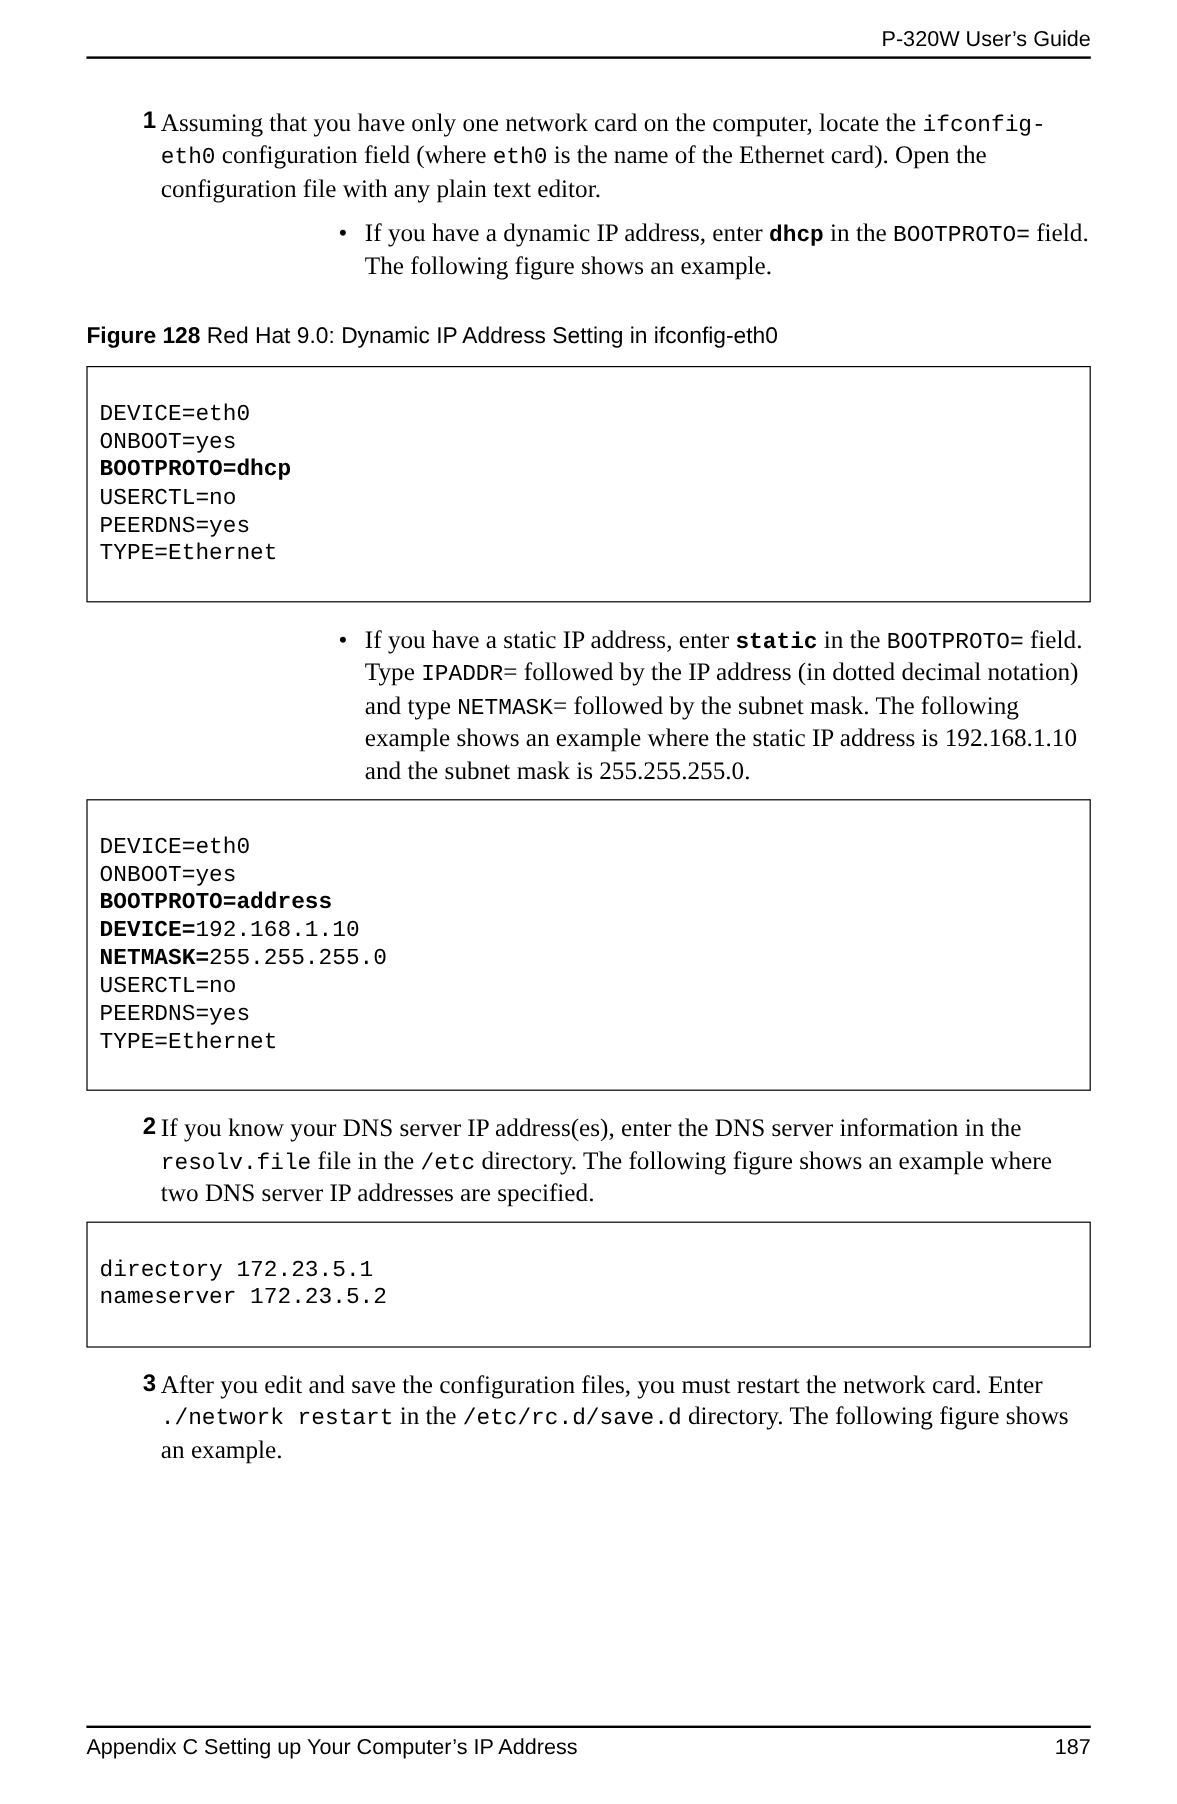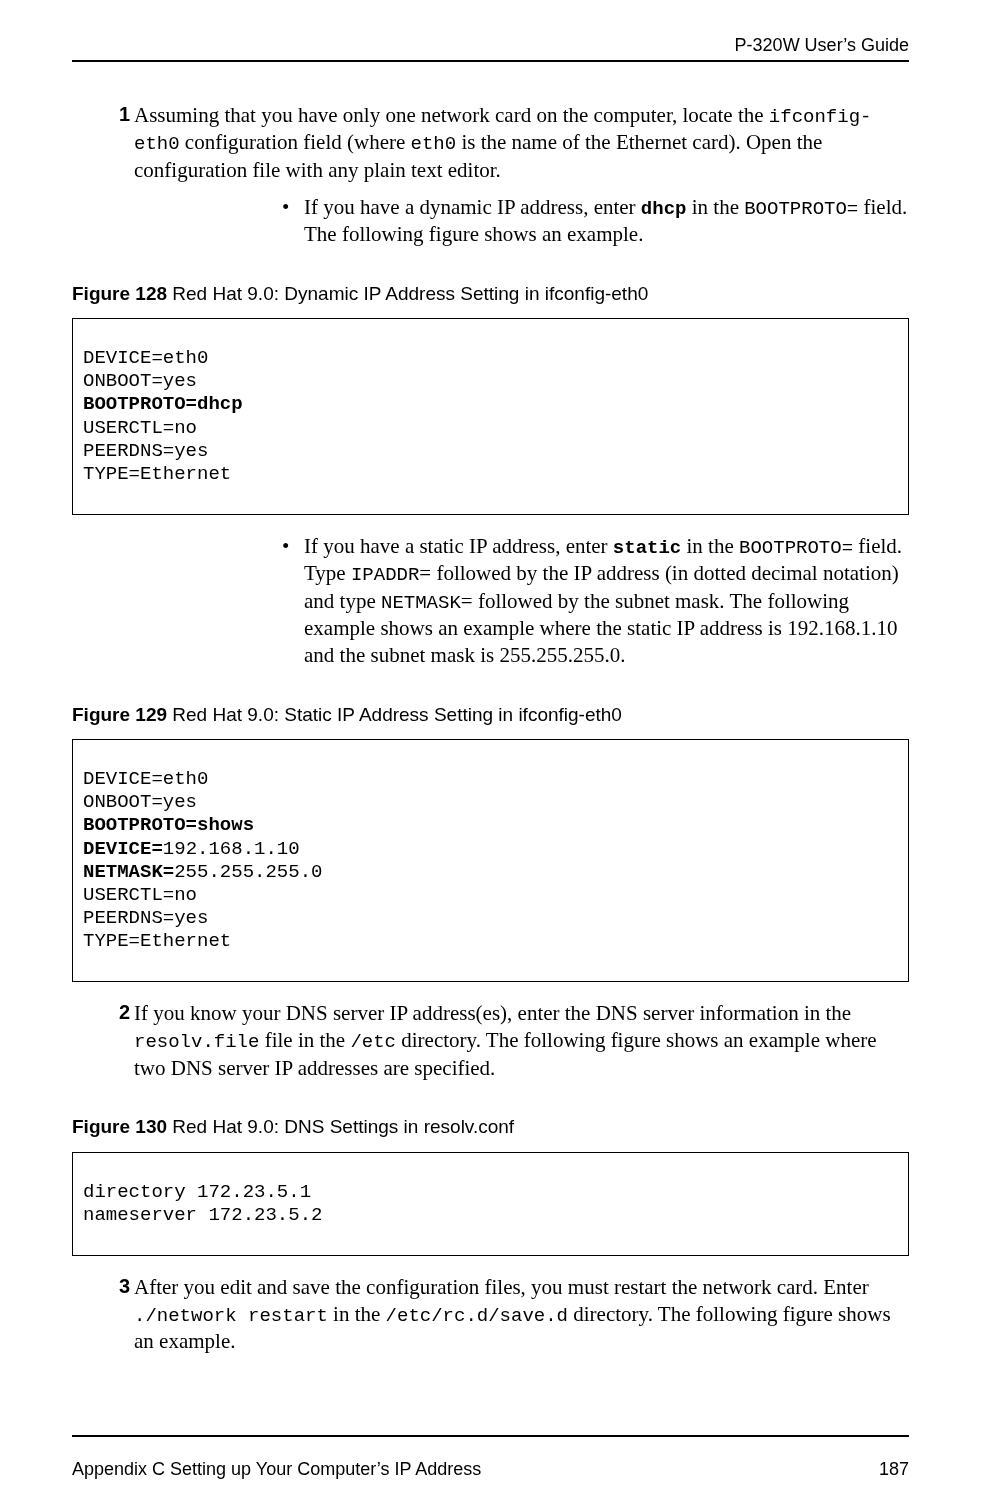--- a/index.html
+++ b/index.html
@@ -17,29 +17,28 @@
     box-sizing: border-box;
     padding: 0 72px;
   }
   .header {
     border-bottom: 2px solid #000;
     padding-top: 22px;
     padding-bottom: 4px;
     font-family: Arial, Helvetica, sans-serif;
     font-size: 18px;
     text-align: right;
-    margin-top: 13px;
   }
   .footer {
     position: absolute;
     bottom: 36px;
     left: 72px;
     right: 72px;
     border-top: 2px solid #000;
-    padding-top: 22px;
+    padding-top: 6px;
     font-family: Arial, Helvetica, sans-serif;
     font-size: 18px;
     display: flex;
     justify-content: space-between;
   }
   .content {
     padding-top: 30px;
     font-size: 21px;
     line-height: 1.28;
   }
@@ -126,43 +125,37 @@
 <span>PEERDNS=yes</span>
 <span>TYPE=Ethernet</span></div>
 
     <div class="bullet-item">
       <div class="bullet-mark">•</div>
       <div class="bullet-body">
         <span>If you have a static IP address, enter </span><span class="mono code-bold">static</span><span> in the </span><span class="mono">BOOTPROTO=</span><span> field. Type </span><span class="mono">IPADDR</span><span>= followed by the IP address (in dotted decimal notation) and type </span><span class="mono">NETMASK</span><span>= followed by the subnet mask. The following example shows an example where the static IP address is 192.168.1.10 and the subnet mask is 255.255.255.0.</span>
       </div>
     </div>
 
-    <div class="fig-caption">
-      <span class="fig-label">Figure 129   </span><span>Red Hat 9.0: Static IP Address Setting in ifconfig-eth0</span>
-    </div>
 
     <div class="code-box"><span>DEVICE=eth0</span>
 <span>ONBOOT=yes</span>
-<span class="code-bold">BOOTPROTO=shows</span>
+<span class="code-bold">BOOTPROTO=address</span>
 <span class="code-bold">DEVICE=</span><span>192.168.1.10</span>
 <span class="code-bold">NETMASK=</span><span>255.255.255.0</span>
 <span>USERCTL=no</span>
 <span>PEERDNS=yes</span>
 <span>TYPE=Ethernet</span></div>
 
     <div class="step">
       <div class="step-num">2</div>
       <div class="step-body">
         <span>If you know your DNS server IP address(es), enter the DNS server information in the </span><span class="mono">resolv.file</span><span> file in the </span><span class="mono">/etc</span><span> directory.  The following figure shows an example where two DNS server IP addresses are specified.</span>
       </div>
     </div>
 
-    <div class="fig-caption">
-      <span class="fig-label">Figure 130   </span><span>Red Hat 9.0: DNS Settings in resolv.conf</span>
-    </div>
 
     <div class="code-box"><span>directory 172.23.5.1</span>
 <span>nameserver 172.23.5.2</span></div>
 
     <div class="step">
       <div class="step-num">3</div>
       <div class="step-body">
         <span>After you edit and save the configuration files, you must restart the network card. Enter </span><span class="mono">./network restart</span><span> in the </span><span class="mono">/etc/rc.d/save.d</span><span>  directory.  The following figure shows an example.</span>
       </div>
     </div>

